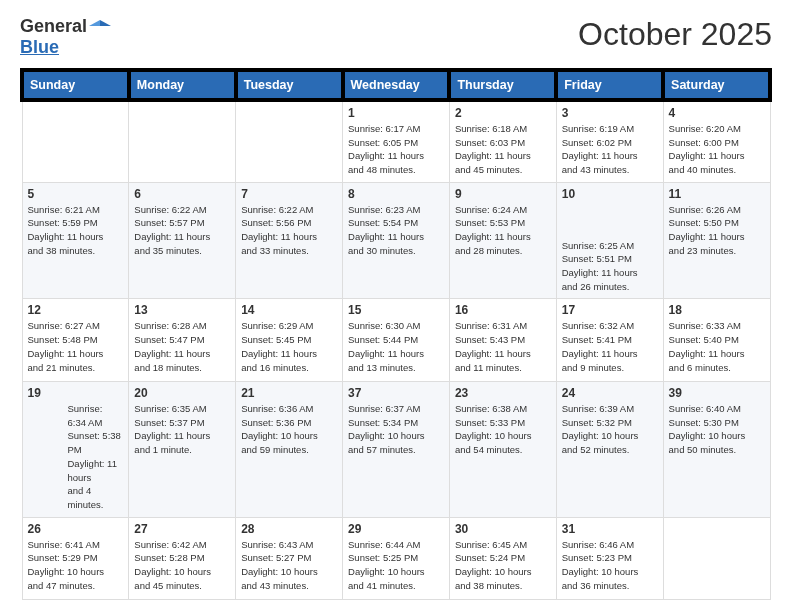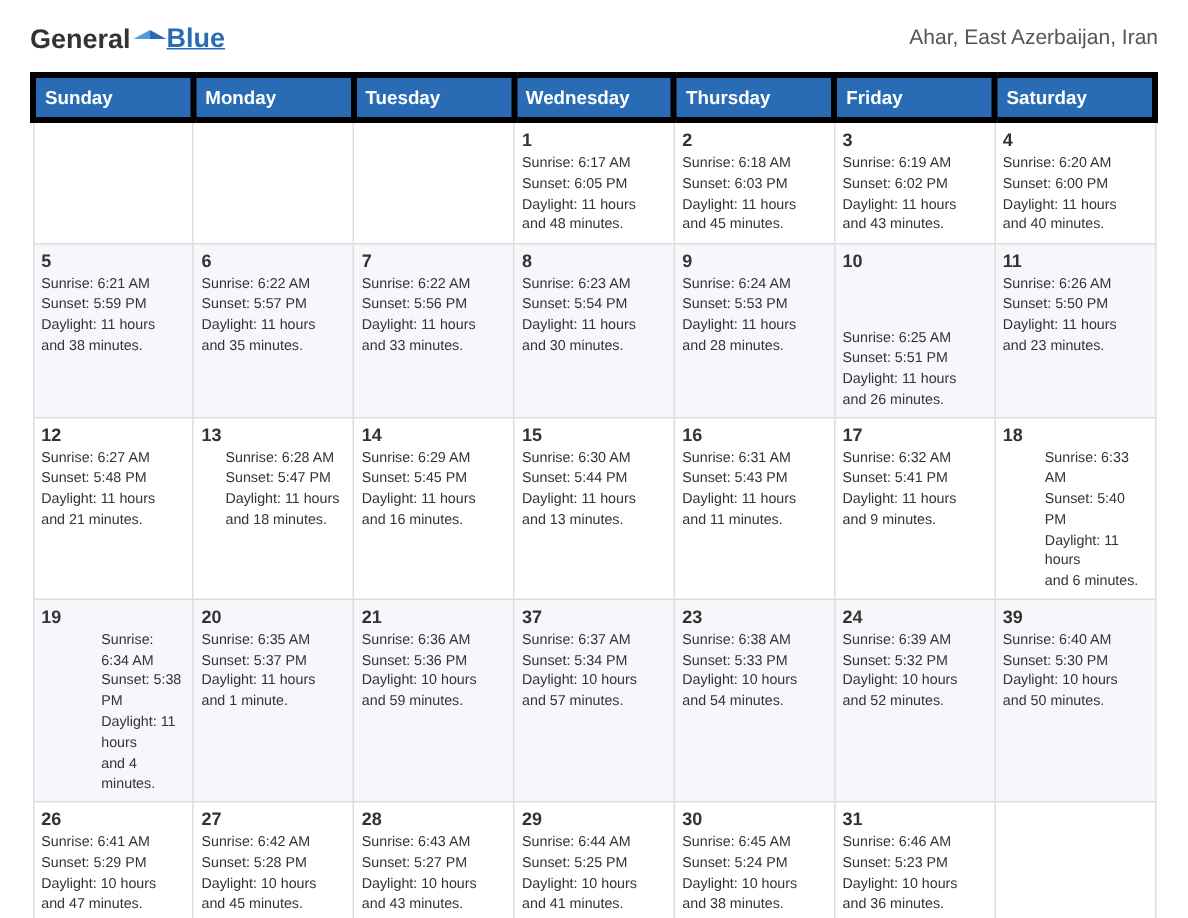--- a/index.html
+++ b/index.html
@@ -22,20 +22,21 @@
       justify-content: space-between;
       align-items: flex-start;
       margin-bottom: 10px;
     }
     .logo {
       display: flex;
       align-items: center;
     }
     .logo-text {
       display: flex;
+      flex-direction: column;
       line-height: 1.1;
     }
     .logo-icon {
       width: 22px;
       height: 22px;
       margin-left: 2px;
     }
     .title-block {
       text-align: right;
     }
@@ -101,21 +102,21 @@
           <span style="font-size:18px;font-weight:bold;color:#333;">General</span>
           <svg class="logo-icon" viewBox="0 0 22 22">
             <polygon points="11,4 22,10 11,10" fill="#2a6bb5"></polygon>
             <polygon points="11,4 0,10 11,10" fill="#5599dd"></polygon>
           </svg>
         </span>
         <span style="font-size:18px;font-weight:bold;color:#2a6bb5;text-decoration:underline;">Blue</span>
       </div>
     </div>
     <div class="title-block">
-      <div class="title-location">Ahar, East Azerbaijan, Iran</div>
+      <div class="title-month">October 2025</div>
     </div>
   </div>
 
   <table class="calendar">
     <thead>
       <tr>
         <th><span>Sunday</span></th>
         <th><span>Monday</span></th>
         <th><span>Tuesday</span></th>
         <th><span>Wednesday</span></th>
@@ -212,21 +213,21 @@
         <tr>
           <td>
             <div class="day-number">12</div>
             <div class="day-info" style="white-space: pre-line;">Sunrise: 6:27 AM
 Sunset: 5:48 PM
 Daylight: 11 hours
 and 21 minutes.</div>
           </td>
           <td>
             <div class="day-number">13</div>
-            <div class="day-info" style="white-space: pre-line; margin-left: 16px;">Sunrise: 6:28 AM
+            <div class="day-info" style="white-space: pre-line;">Sunrise: 6:28 AM
 Sunset: 5:47 PM
 Daylight: 11 hours
 and 18 minutes.</div>
           </td>
           <td>
             <div class="day-number">14</div>
             <div class="day-info" style="white-space: pre-line;">Sunrise: 6:29 AM
 Sunset: 5:45 PM
 Daylight: 11 hours
 and 16 minutes.</div>
@@ -247,21 +248,21 @@
           </td>
           <td>
             <div class="day-number">17</div>
             <div class="day-info" style="white-space: pre-line;">Sunrise: 6:32 AM
 Sunset: 5:41 PM
 Daylight: 11 hours
 and 9 minutes.</div>
           </td>
           <td>
             <div class="day-number">18</div>
-            <div class="day-info" style="white-space: pre-line; margin-left: 28px;">Sunrise: 6:33 AM
+            <div class="day-info" style="white-space: pre-line;">Sunrise: 6:33 AM
 Sunset: 5:40 PM
 Daylight: 11 hours
 and 6 minutes.</div>
           </td>
         </tr>
         <tr>
           <td>
             <div class="day-number">19</div>
             <div class="day-info" style="white-space: pre-line; margin-left: 40px;">Sunrise: 6:34 AM
 Sunset: 5:38 PM

